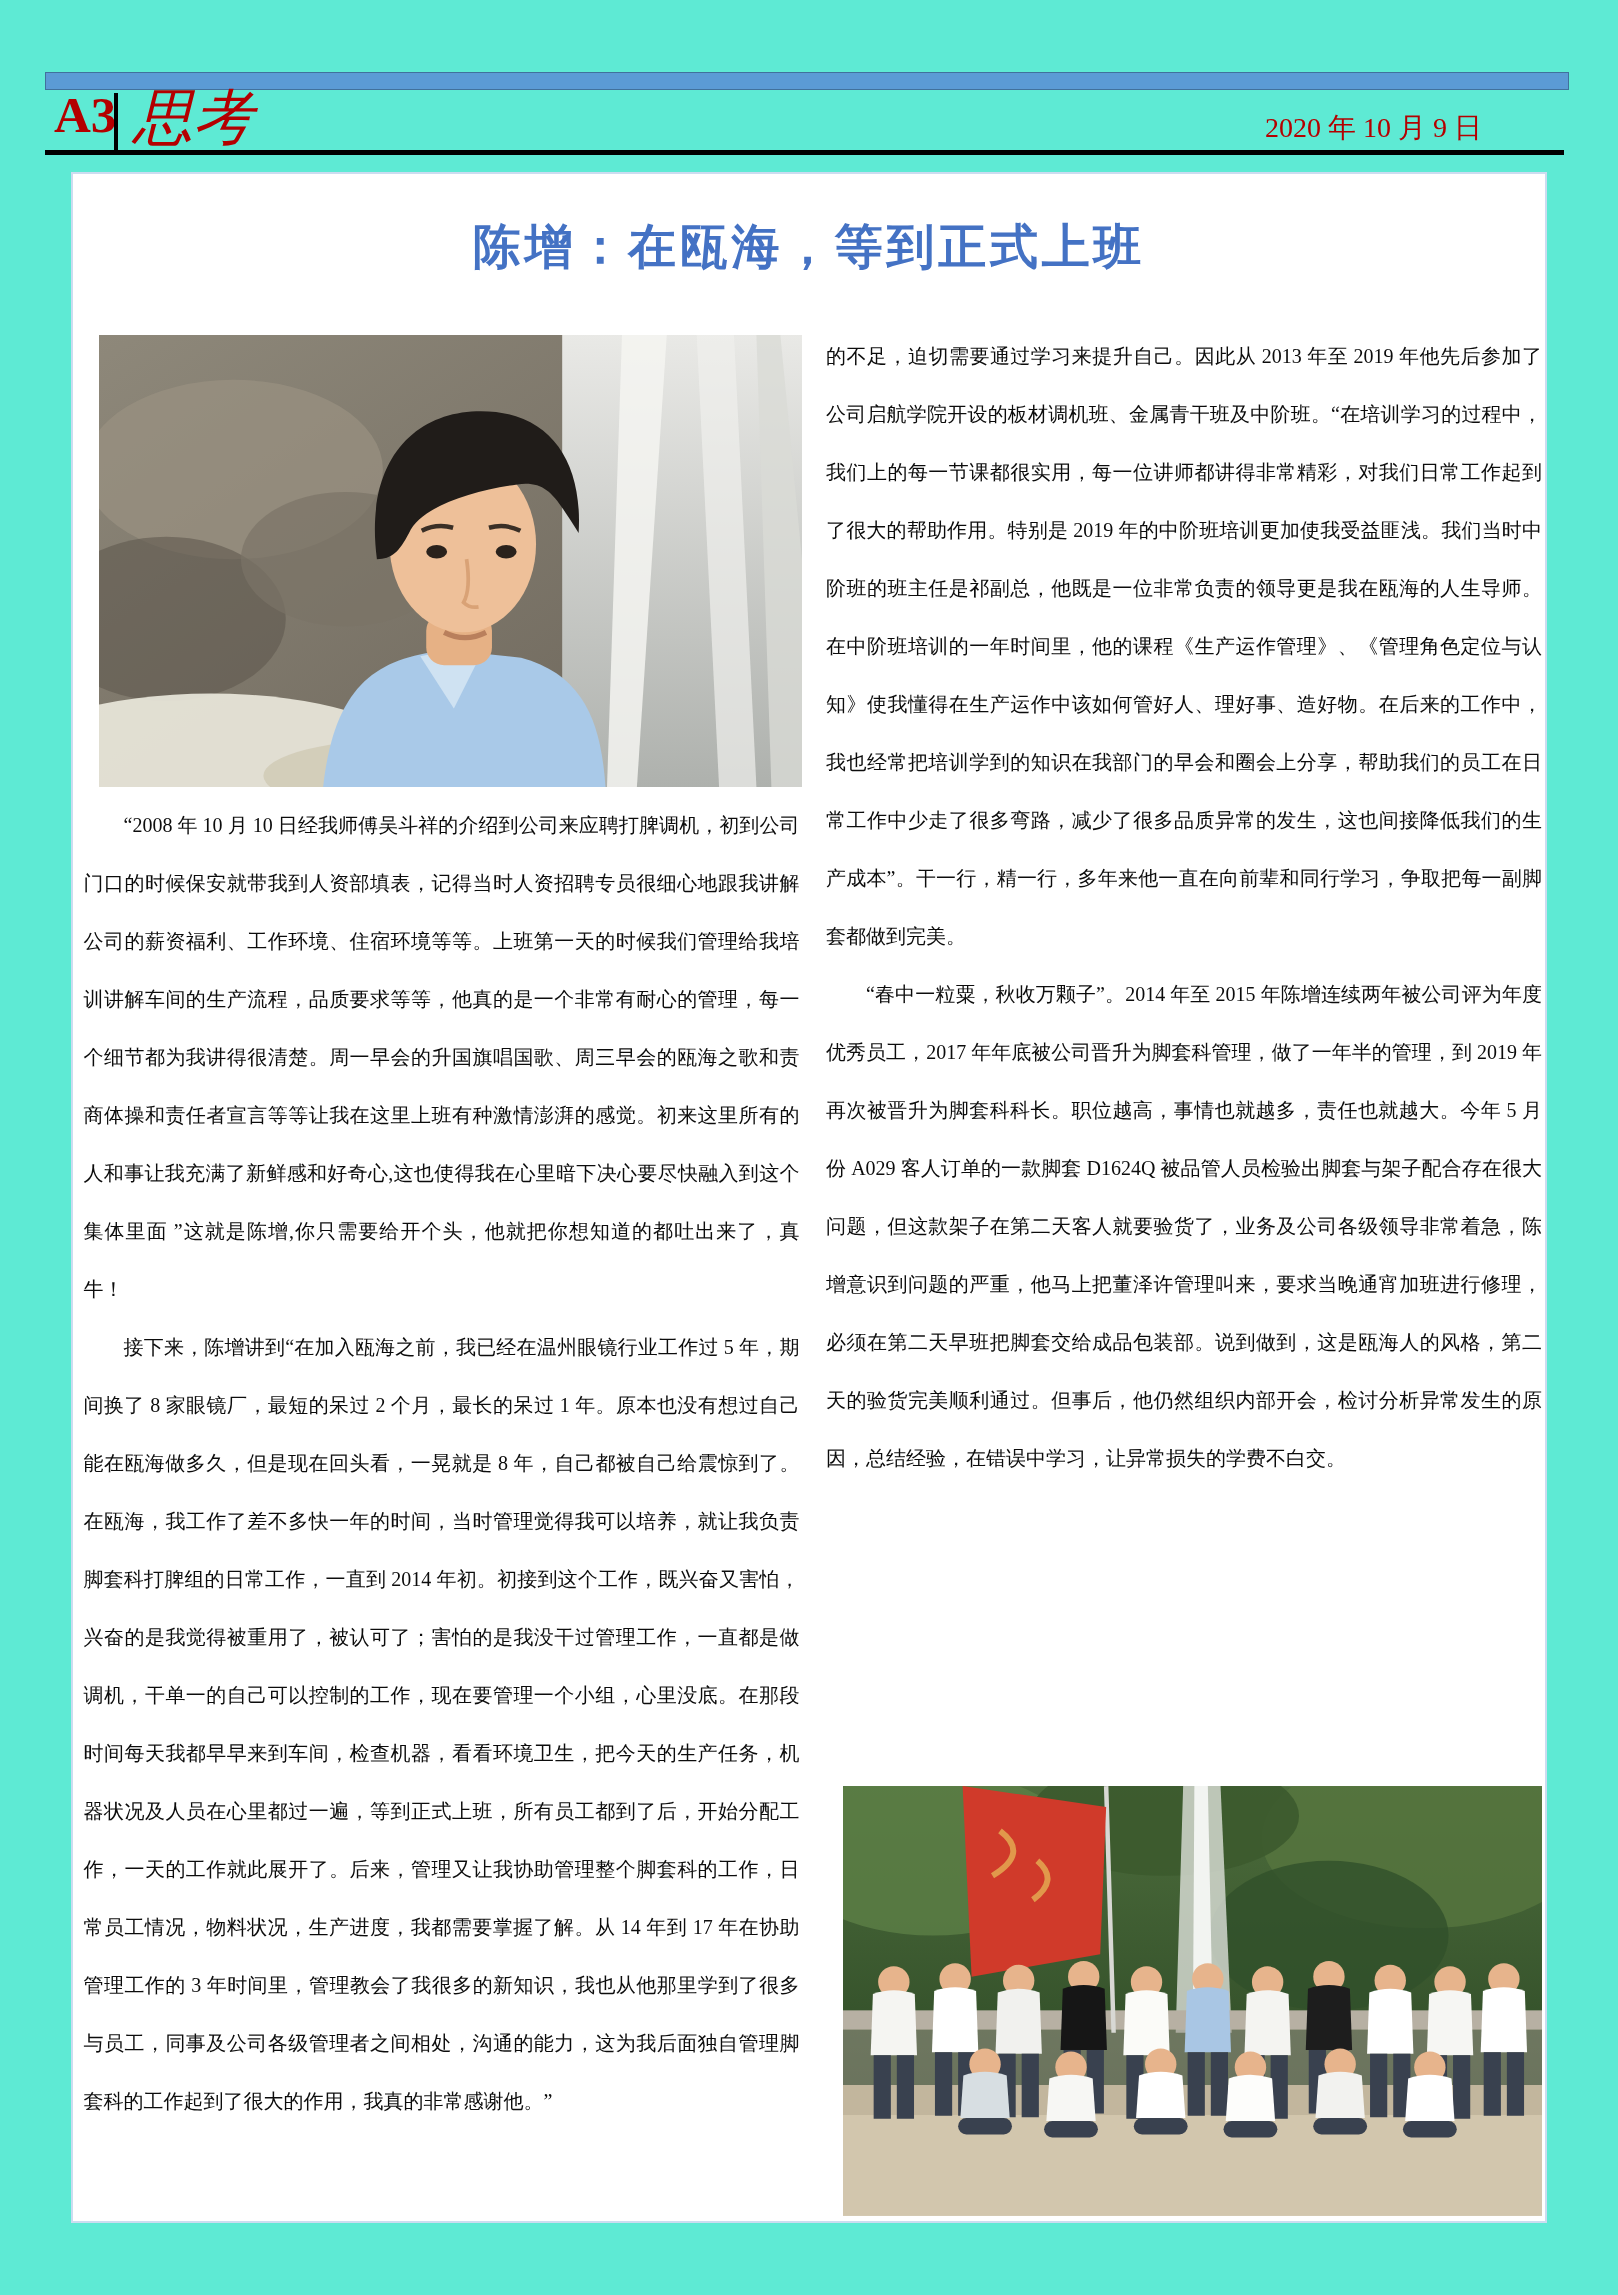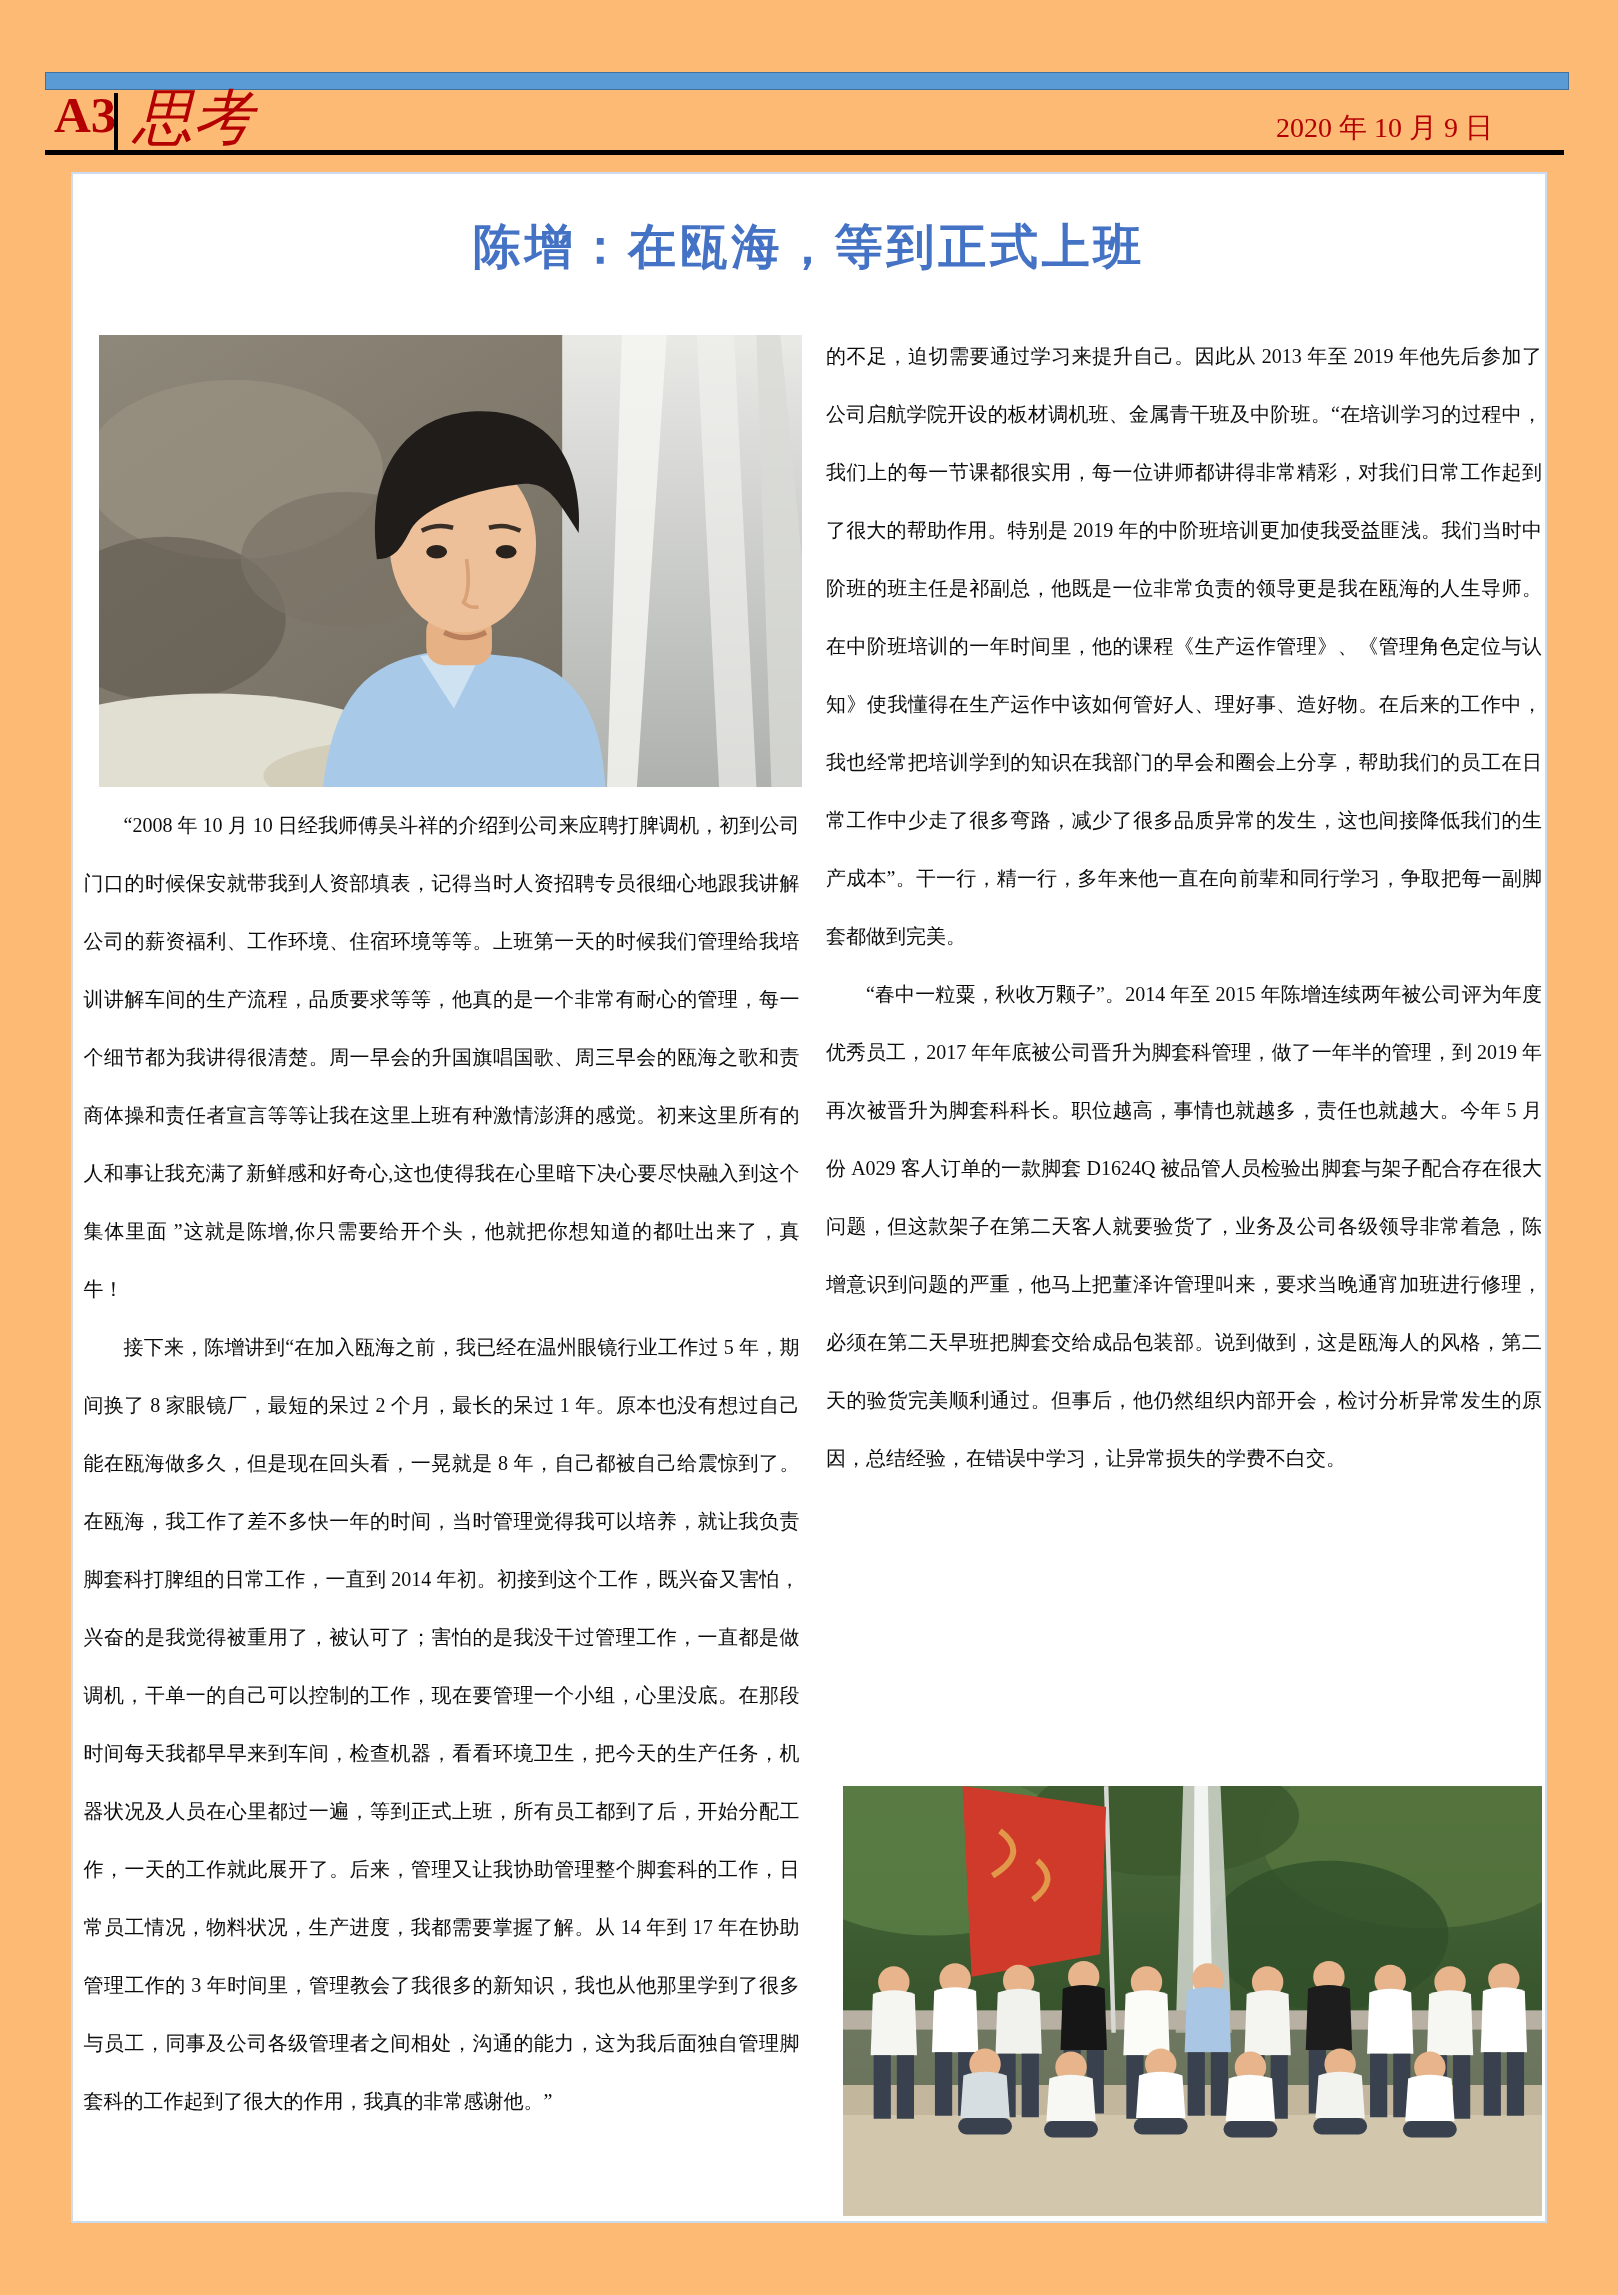--- a/index.html
+++ b/index.html
@@ -1,25 +1,25 @@
 <!DOCTYPE html>
 <html style="--header_red: #b40000; --date_red: #c00000; --title_blue: #4472c4; --topbar_blue: #5b9bd5; --topbar_border: #41719c; --box_border: #ccdcf0; --flag_red: #d03a2a;font-size:12px"><head>
 <meta charset="utf-8">
 <style>
   html,body{margin:0;padding:0;background:#ffffff;}
-  .page{position:relative;width:1618px;height:2295px;background:#fdba74;overflow:hidden;
+  .page{position:relative;width:1618px;height:2295px;background:#5eead4;overflow:hidden;
         font-family:"Liberation Serif","DejaVu Serif",serif;}
   .topbar{position:absolute;left:45px;top:72px;width:1522px;height:16.4px;
           background:var(--topbar_blue,#5b9bd5);border:1.5px solid var(--topbar_border,#41719c);}
   .pagecode{position:absolute;left:54px;top:90px;font-size:51px;font-weight:bold;
             color:var(--header_red,#b40000);line-height:1;}
   .hdr-divider{position:absolute;left:114px;top:93px;width:3.7px;height:57px;background:#000;}
   .section-name{position:absolute;left:133px;top:88px;font-size:60px;font-weight:normal;font-style:italic;
                 color:var(--header_red,#b40000);line-height:1;}
-  .hdr-date{position:absolute;right:125px;top:109px;font-size:28px;color:var(--header_red,#c00000);}
+  .hdr-date{position:absolute;right:136px;top:109px;font-size:28px;color:var(--header_red,#c00000);}
   .hdr-rule{position:absolute;left:45px;top:150px;width:1519px;height:5.2px;background:#000;}
   .content-box{position:absolute;left:71px;top:172px;width:1472px;height:2047px;
                border:2.2px solid var(--box_border,#ccdcf0);background:#fff;}
   .article-title{position:absolute;left:0;top:41px;width:100%;text-align:center;
                  font-size:48px;font-weight:bold;letter-spacing:3.7px;
                  color:var(--title_blue,#4472c4);}
   .col{position:absolute;top:153px;width:716px;font-size:20px;line-height:58px;
        text-align:justify;color:#0c0c0c;}
   .col-left{left:10.5px;}
   .col-right{left:753px;height:1431px;overflow:hidden;}

